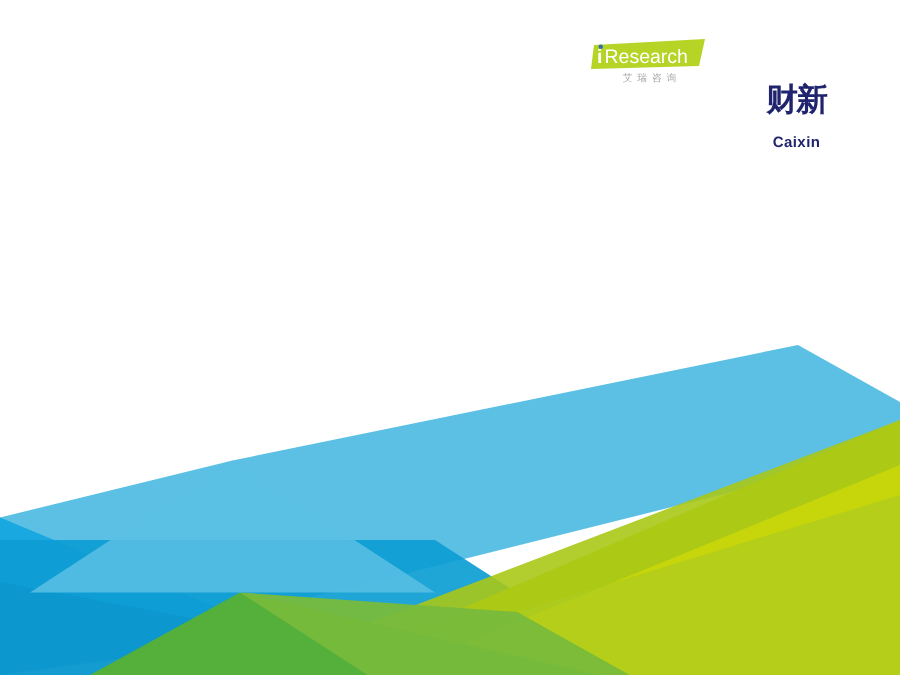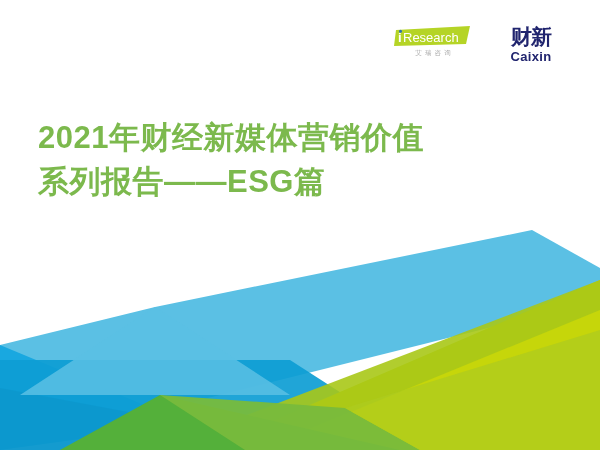--- a/index.html
+++ b/index.html
@@ -65,24 +65,25 @@
     align-items: center;
     width: 62px;
   }
   .cx-mark {
     font-size: 21px;
     font-weight: bold;
     color: #20246e;
     line-height: 1.05;
     letter-spacing: -1px;
     white-space: nowrap;
+    margin-top: 30px;
   }
   .cx-sub {
-    margin-top: 2px;
-    font-size: 13px;
+    margin-top: 13px;
+    font-size: 10px;
     font-weight: bold;
     color: #20246e;
     letter-spacing: 0.3px;
     line-height: 1;
   }
 
   
   #title-block {
     position: absolute;
     left: 38px;
@@ -151,19 +152,15 @@
       <div class="ir-sub">艾瑞咨询</div>
     </div>
 
     <div class="logo-caixin">
       <div class="cx-mark">财新</div>
       <div class="cx-sub">Caixin</div>
     </div>
 
   </div>
 
-  <div id="title-block">
-    <div class="title-line">2021年财经新媒体营销价值</div>
-    <div class="title-line">系列报告——ESG篇</div>
-  </div>
 
 
 </div>
 
 </body></html>

